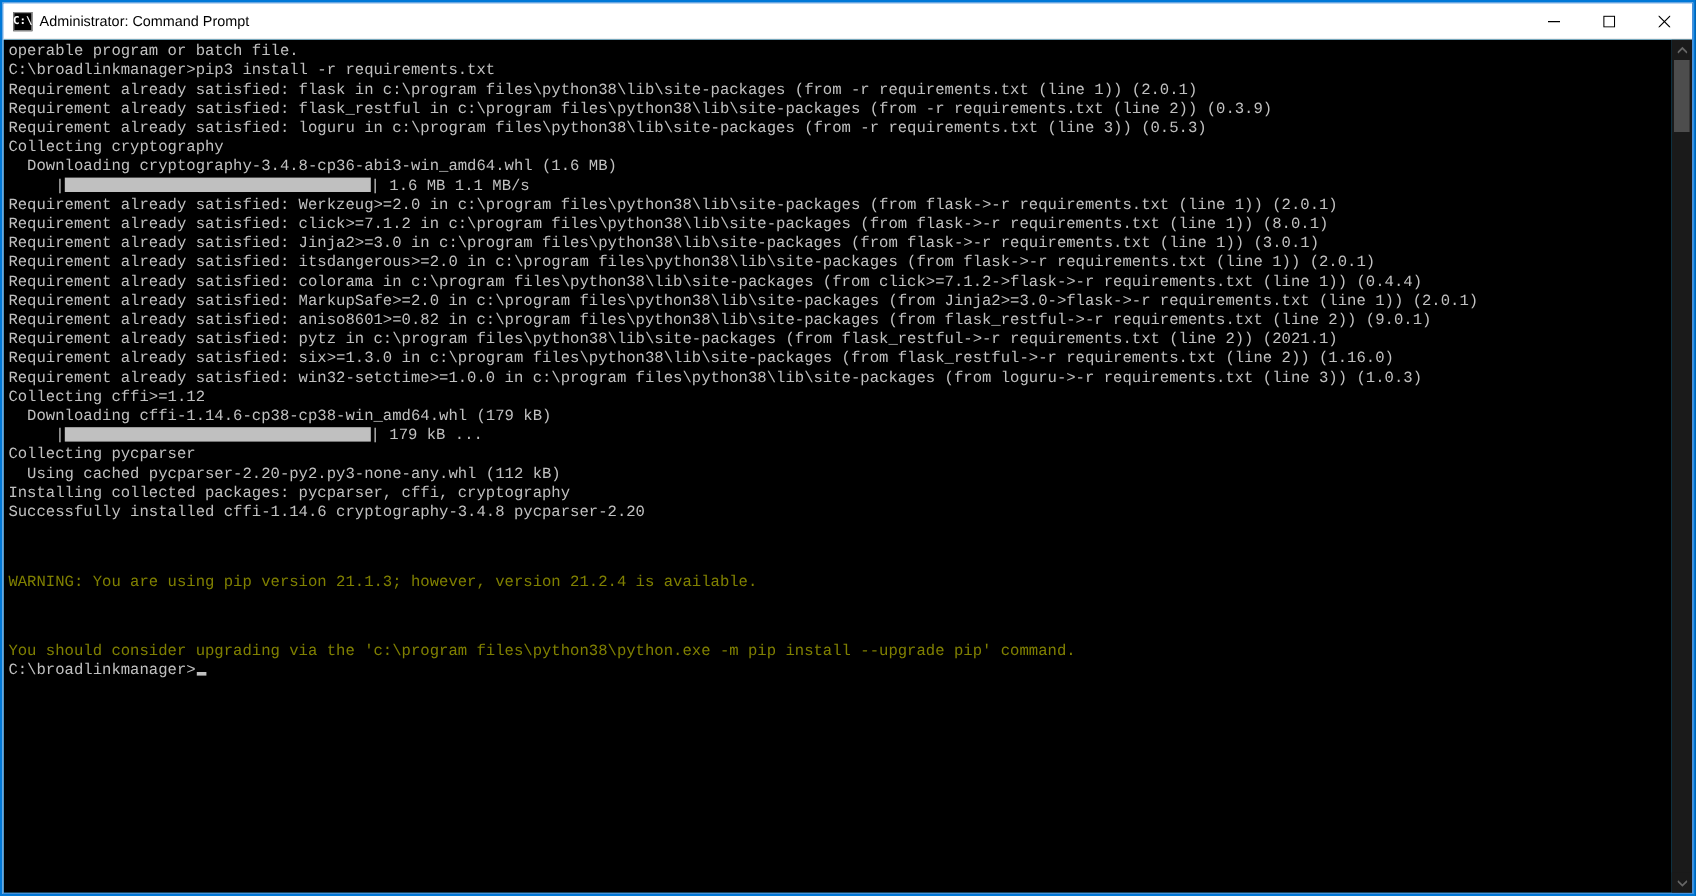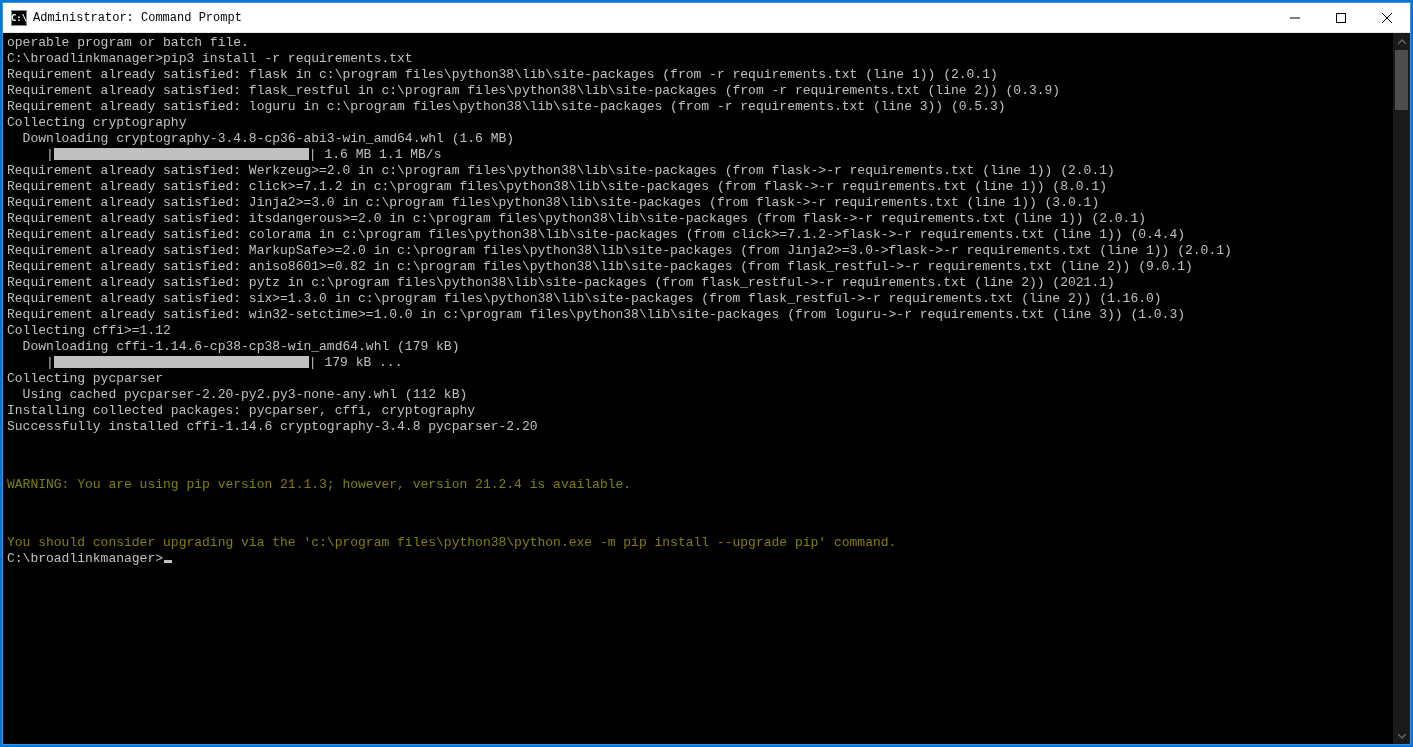--- a/index.html
+++ b/index.html
@@ -12,21 +12,21 @@
     height: 30px; background: #fff; display: flex; align-items: center;
     border-bottom: 1px solid #e5e5e5; font-size: 12px; color: #000;
     user-select: none;
   }
   .titlebar .icon-box {
     width: 16px; height: 16px; margin: 0 6px 0 8px;
     background: #000; display: inline-flex; align-items: center; justify-content: center;
     color: #fff; font-size: 9px; font-family: Consolas, monospace; font-weight: bold;
     border: 1px solid #888;
   }
-  .titlebar .title { flex: 0 0 auto; font-family: Liberation Mono, monospace; }
+  .titlebar .title { flex: 0 0 auto; }
   .titlebar .spacer { flex: 1 1 auto; }
   .titlebar .win-btn {
     width: 46px; height: 30px; display: inline-flex; align-items: center; justify-content: center;
     font-size: 14px; color: #000; cursor: default;
   }
   .terminal-wrap {
     flex: 1 1 auto; background: #0ea5e9; position: relative; overflow: hidden;
   }
   .terminal {
     position: absolute; left: 0; top: 0; right: 17px; bottom: 0;

